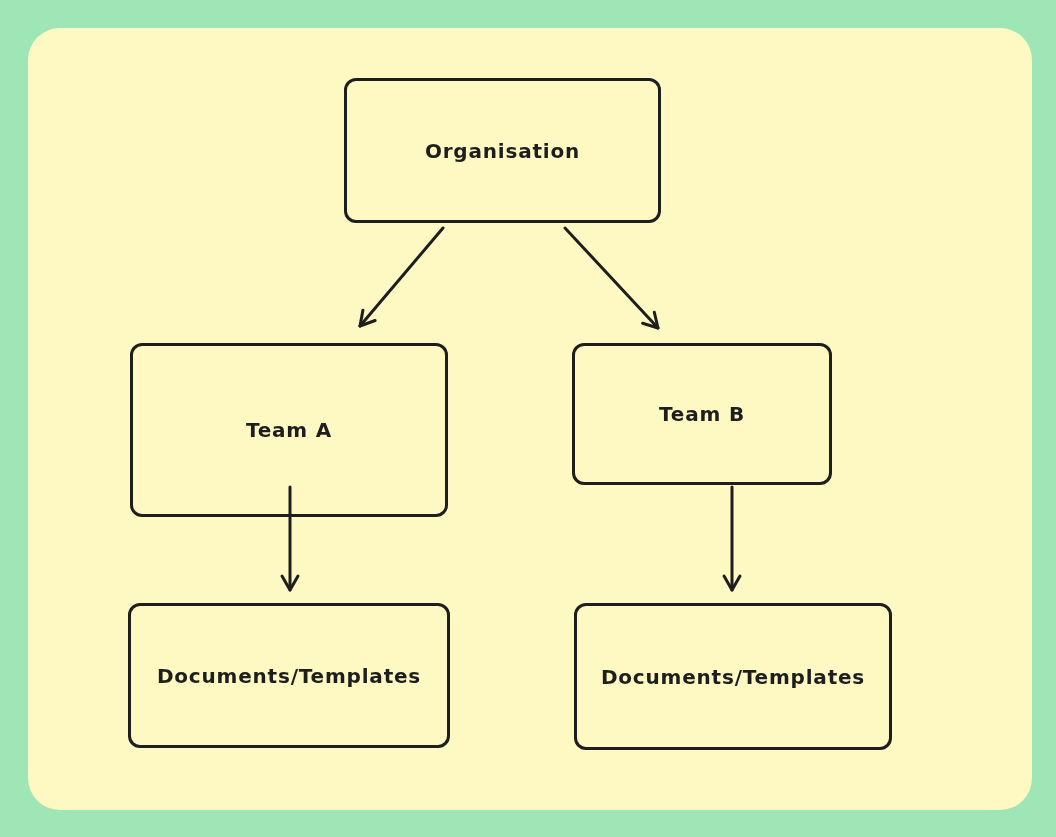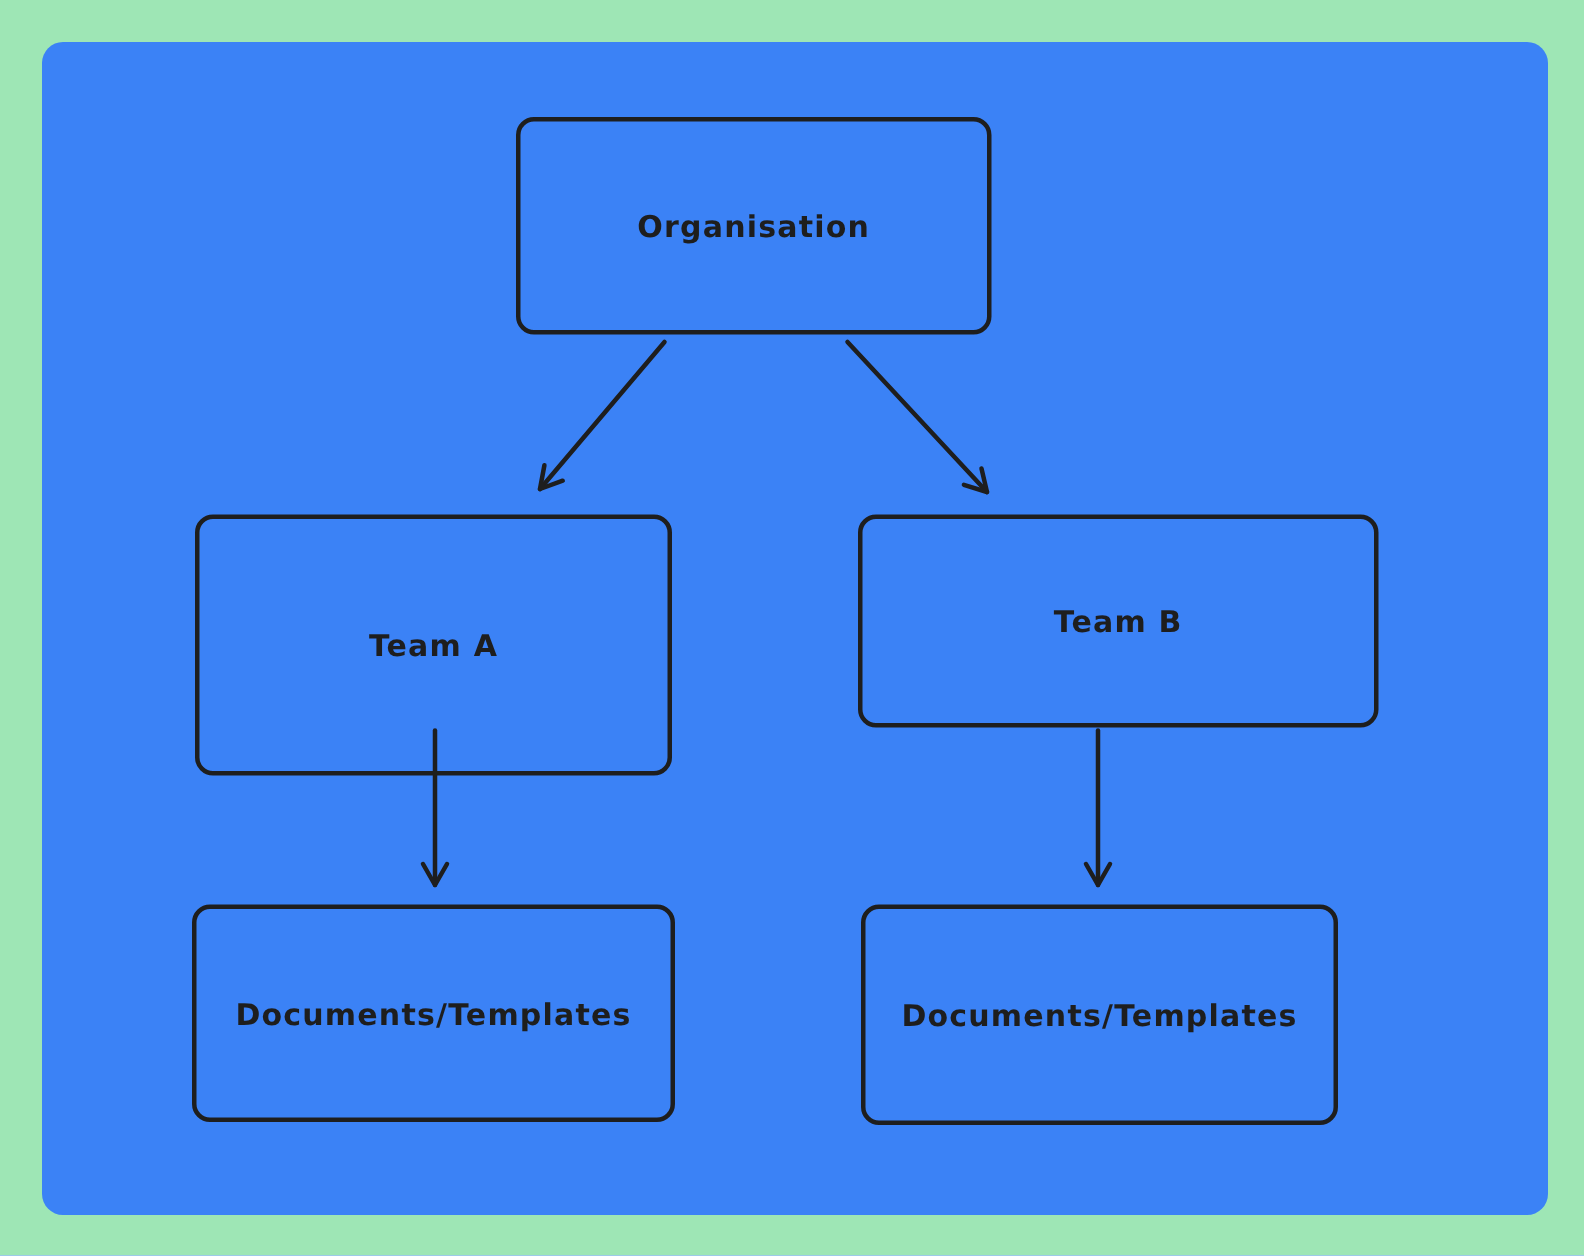--- a/index.html
+++ b/index.html
@@ -15,22 +15,22 @@
     width: 1056px;
     height: 837px;
     background: #9ee6b5;
   }
   .canvas {
     position: absolute;
     left: 28px;
     top: 28px;
     width: 1004px;
     height: 782px;
-    background: #3b82f6;
-    border-radius: 14px;
+    background: #fef9c3;
+    border-radius: 32px;
   }
   .edges {
     position: absolute;
     left: 0;
     top: 0;
     width: 1004px;
     height: 782px;
     display: block;
   }
   .edges marker { overflow: visible; }
@@ -52,21 +52,21 @@
   }
   .node-label {
     font-size: 20px;
     font-weight: 700;
     letter-spacing: 0.8px;
     color: #1e1e1e;
     white-space: nowrap;
   }
   .node-organisation { left: 316px; top: 50px;  width: 317px; height: 145px; }
   .node-team-a       { left: 102px; top: 315px; width: 318px; height: 174px; }
-  .node-team-b       { left: 544px; top: 315px; width: 347px; height: 142px; }
+  .node-team-b       { left: 544px; top: 315px; width: 260px; height: 142px; }
   .node-docs-a       { left: 100px; top: 575px; width: 322px; height: 145px; }
   .node-docs-b       { left: 546px; top: 575px; width: 318px; height: 147px; }
 </style>
 </head>
 <body>
 
 <div class="board">
   <div class="canvas">
 
     <svg class="edges" viewBox="0 0 1004 782" xmlns="http://www.w3.org/2000/svg">

